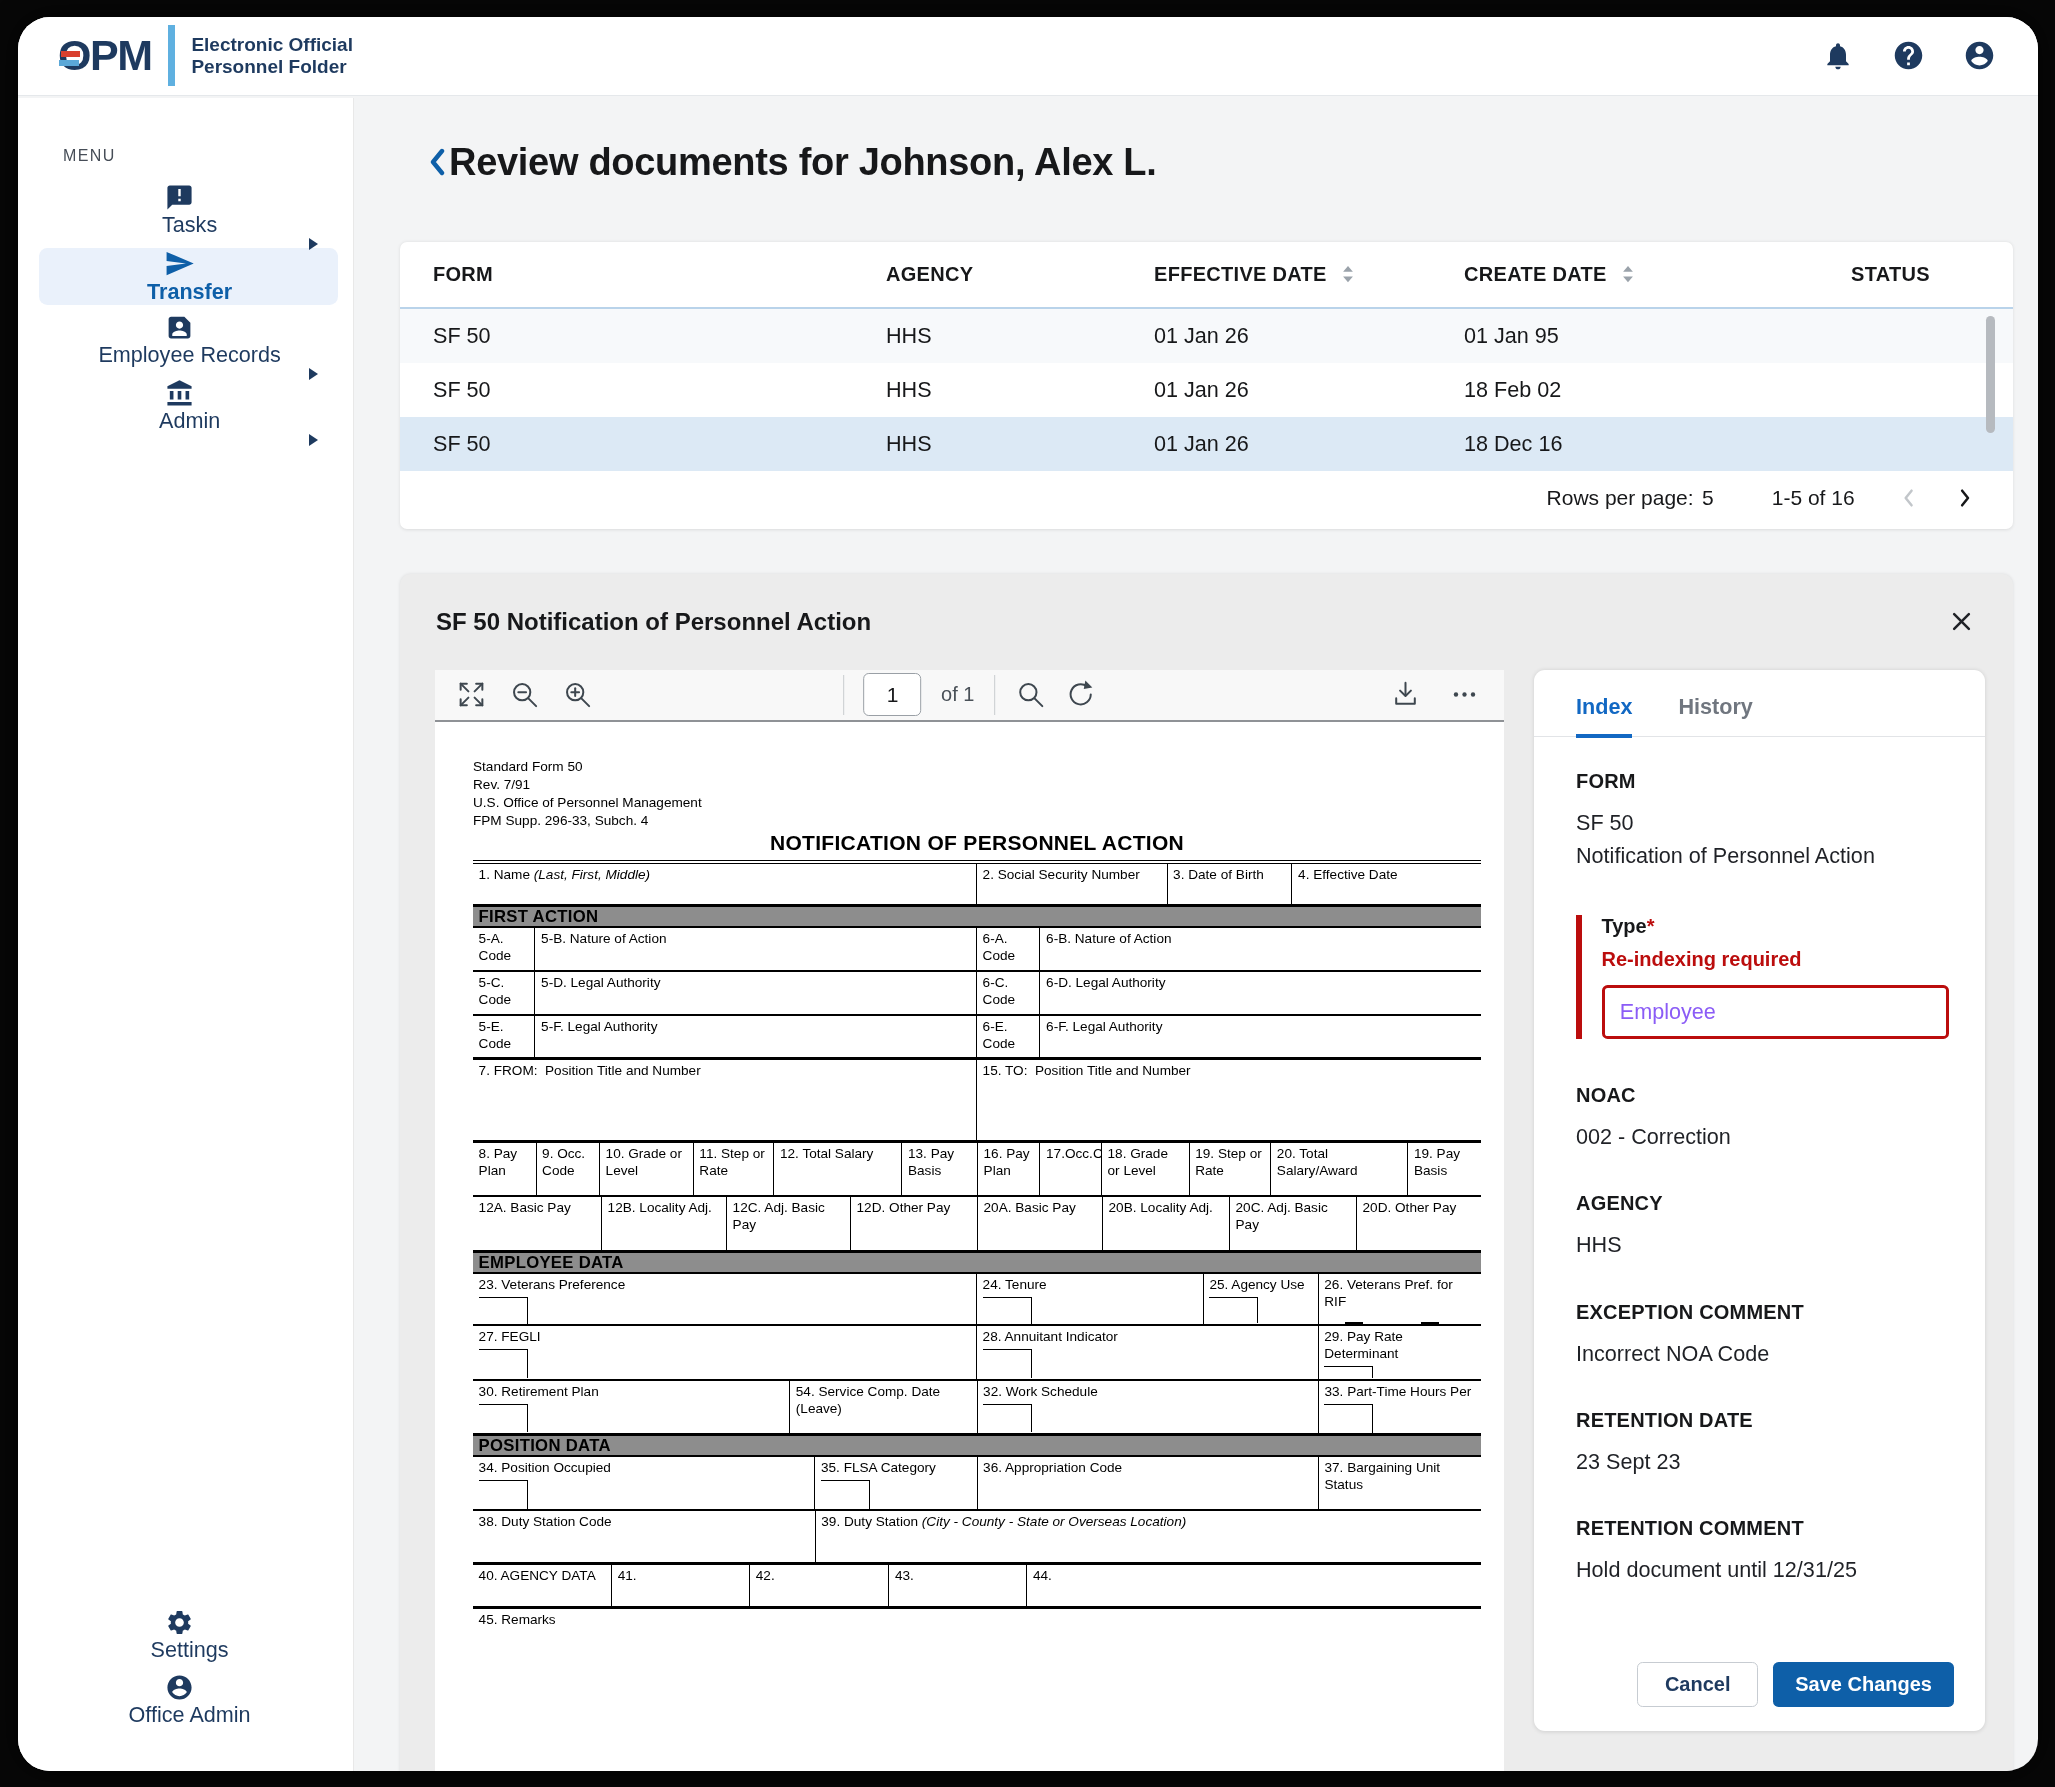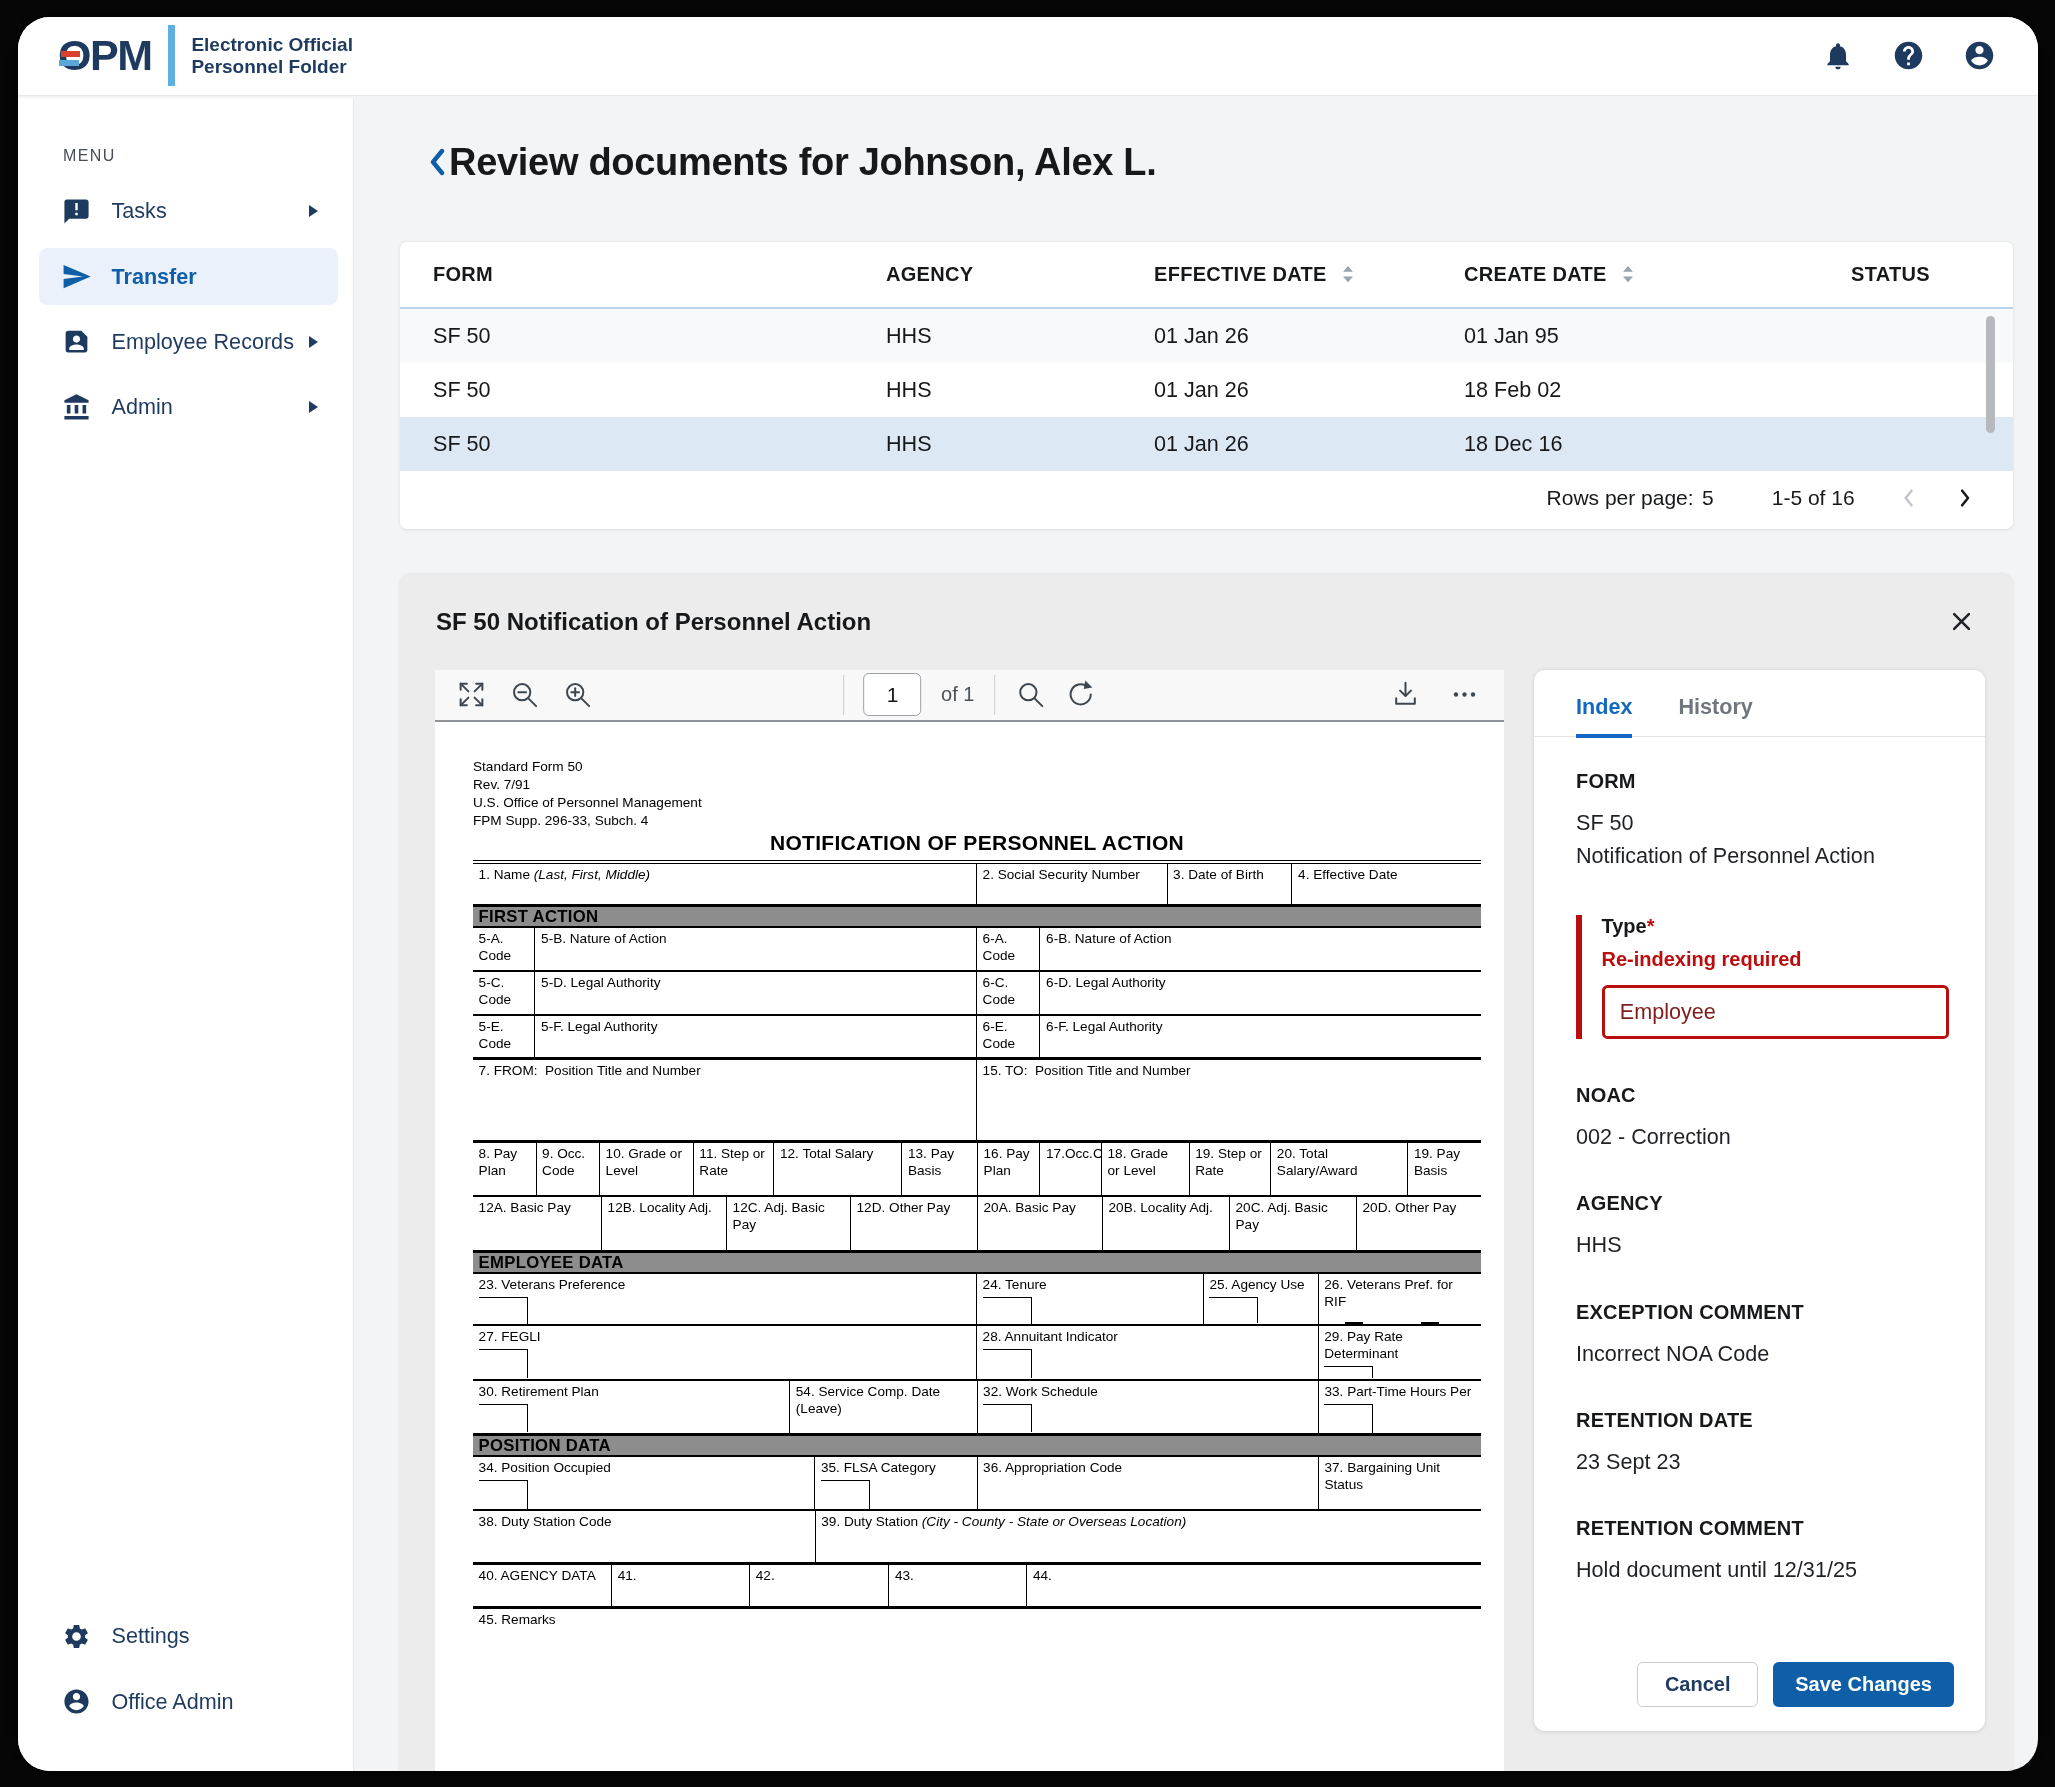--- a/index.html
+++ b/index.html
@@ -18,21 +18,21 @@
   .logo-bar { width:6.3px; height:61px; background:#5fb0e0; }
   .logo-text { font-size:19px; font-weight:700; color:#1e3a5f; line-height:1.15; }
   .appbar-icons { margin-left:auto; margin-right:42px; display:flex; align-items:center; gap:38px; }
   .appbar-icons svg { display:block; }
 
   
   .sidebar { position:absolute; top:81px; left:0; width:336px; bottom:0; background:#fff;
              border-right:1.4px solid #e8e8e8; z-index:4; }
   .menu-label { margin:49px 0 18px 45px; font-size:16px; letter-spacing:1.4px; color:#464d57; font-weight:500; }
   .nav-item { height:57px; margin:8.4px 15.3px 8.4px 21px; padding:0 19.5px 0 22px; display:flex; align-items:center;
-              border-radius:8.4px; color:#1e3a5f; font-size:21.6px; font-weight:500; cursor:pointer; }
+              border-radius:8.4px; color:#1e3a5f; font-size:21.6px; font-weight:500; cursor:pointer;flex-direction:column; }
   .nav-item .nav-ic { width:31px; display:flex; justify-content:center; margin-right:19.5px; }
   .nav-item.active { background:#eaf1fb; color:#0e5fa8; font-weight:700; }
   .chev-right { margin-left:auto; width:0; height:0; border-left:9.7px solid #1e3a5f;
                 border-top:6.3px solid transparent; border-bottom:6.3px solid transparent; }
   .sidebar-footer { position:absolute; bottom:32px; left:0; right:0; }
 
   
   .main { position:absolute; left:337px; top:81px; right:0; bottom:0; }
   .title-row { display:flex; align-items:center; margin:43px 0 0 70px; }
   .page-title { font-size:38px; font-weight:800; color:#17181a; letter-spacing:-0.3px; }
@@ -110,21 +110,21 @@
   .tab.inactive { color:#70767f; font-weight:600; }
   .ip-body { padding:33px 39px 0 42px; }
   .fg { margin-bottom:39px; }
   .fl { font-size:20px; font-weight:700; color:#17181a; letter-spacing:0.2px; margin-bottom:14px; }
   .fv { font-size:21.6px; color:#1f2126; line-height:1.5; }
   .type-block { border-left:6.3px solid #bb0d0d; padding-left:19.5px; margin:43px 0 45px 0; }
   .type-label { font-size:20px; font-weight:700; color:#17181a; }
   .req { color:#bb0d0d; }
   .type-warn { font-size:20px; font-weight:700; color:#bb0d0d; margin-top:9.7px; }
   .type-input { margin-top:14px; width:347px; height:54px; border:3.5px solid #bb0d0d; border-radius:5.6px;
-                background:#fff; color:#7f1d1d; font-size:21.6px; padding:0 15.3px;
+                background:#fff; color:#8b5cf6; font-size:21.6px; padding:0 15.3px;
                 font-family:"Liberation Sans",sans-serif; }
   .ip-buttons { position:absolute; right:31px; bottom:24px; display:flex; gap:15.3px; }
   .btn { height:45px; border-radius:5.6px; font-size:20px; font-weight:700; display:flex; align-items:center;
          cursor:pointer; font-family:"Liberation Sans",sans-serif; }
   .btn-cancel { background:#fff; border:1.4px solid #c7ccd2; color:#1e3a5f; padding:0 26.5px; }
   .btn-save { background:#0e5fa8; border:none; color:#fff; padding:0 22px; }
 </style>
 </head>
 <body>
 

